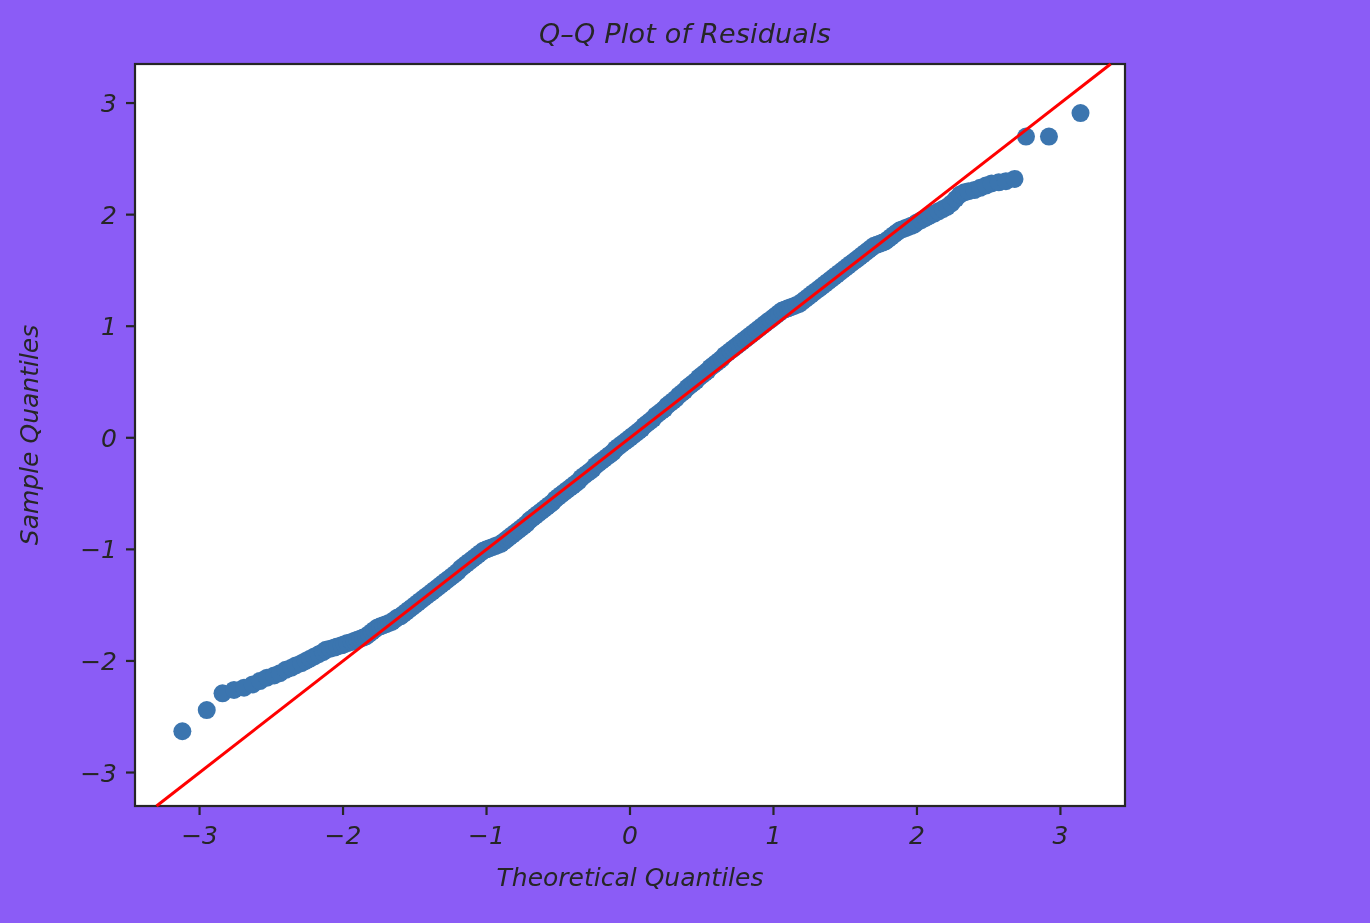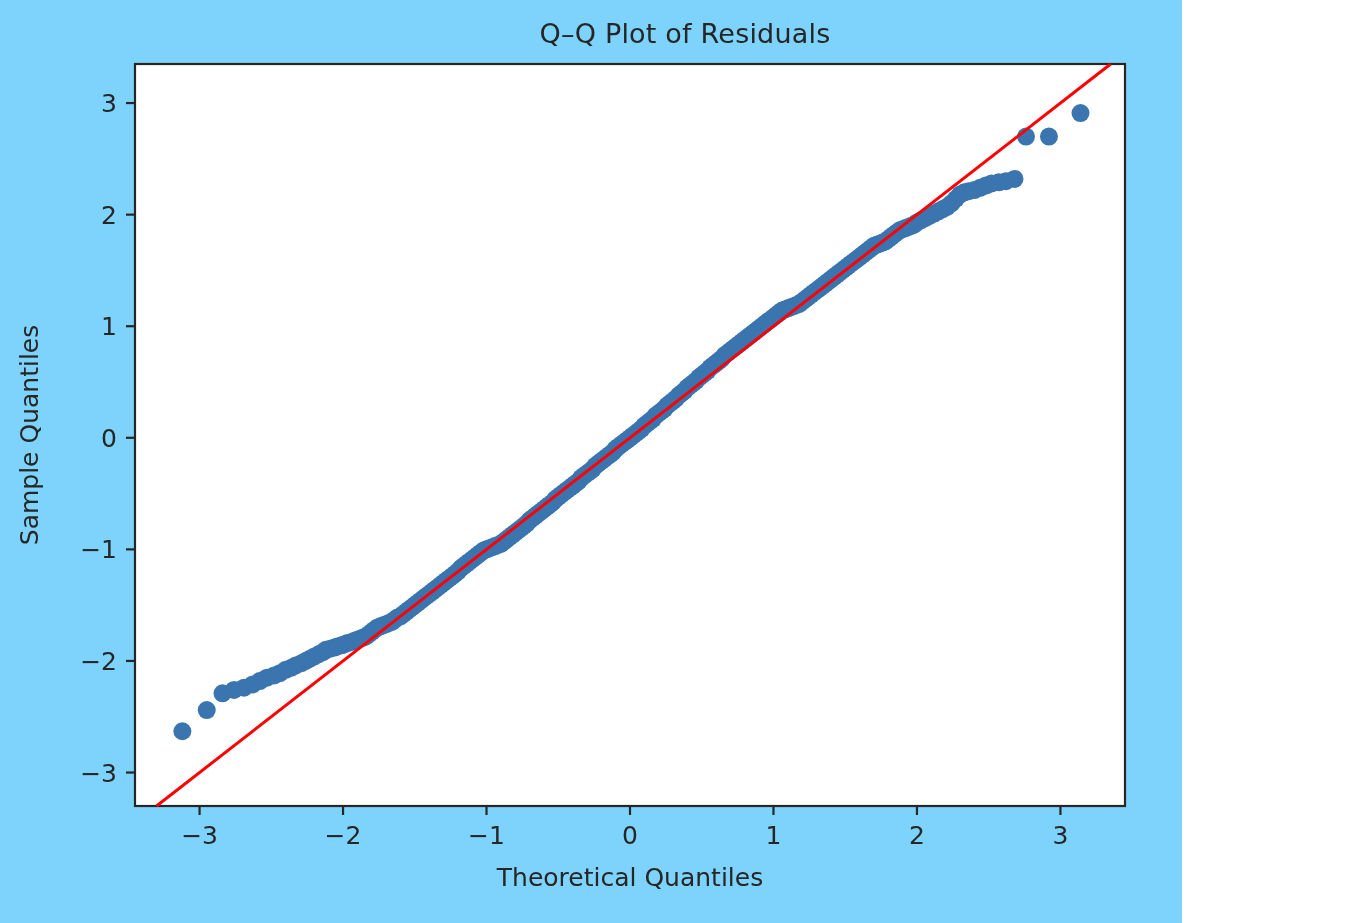--- a/index.html
+++ b/index.html
@@ -8,23 +8,24 @@
     background: #ffffff;
   }
   body {
     width: 1370px;
     height: 923px;
     font-family: "DejaVu Sans", sans-serif;
     overflow: hidden;
   }
   #figure {
     position: relative;
-    width: 1182px;
+    width: 1370px;
     height: 923px;
-    background: #7dd3fc;
+    background: #8b5cf6;
+    font-style: italic;
   }
   #chart-title {
     position: absolute;
     left: 0;
     top: 18px;
     width: 1370px;
     text-align: center;
     font-size: 27px;
     color: #262626;
     letter-spacing: 0.2px;

